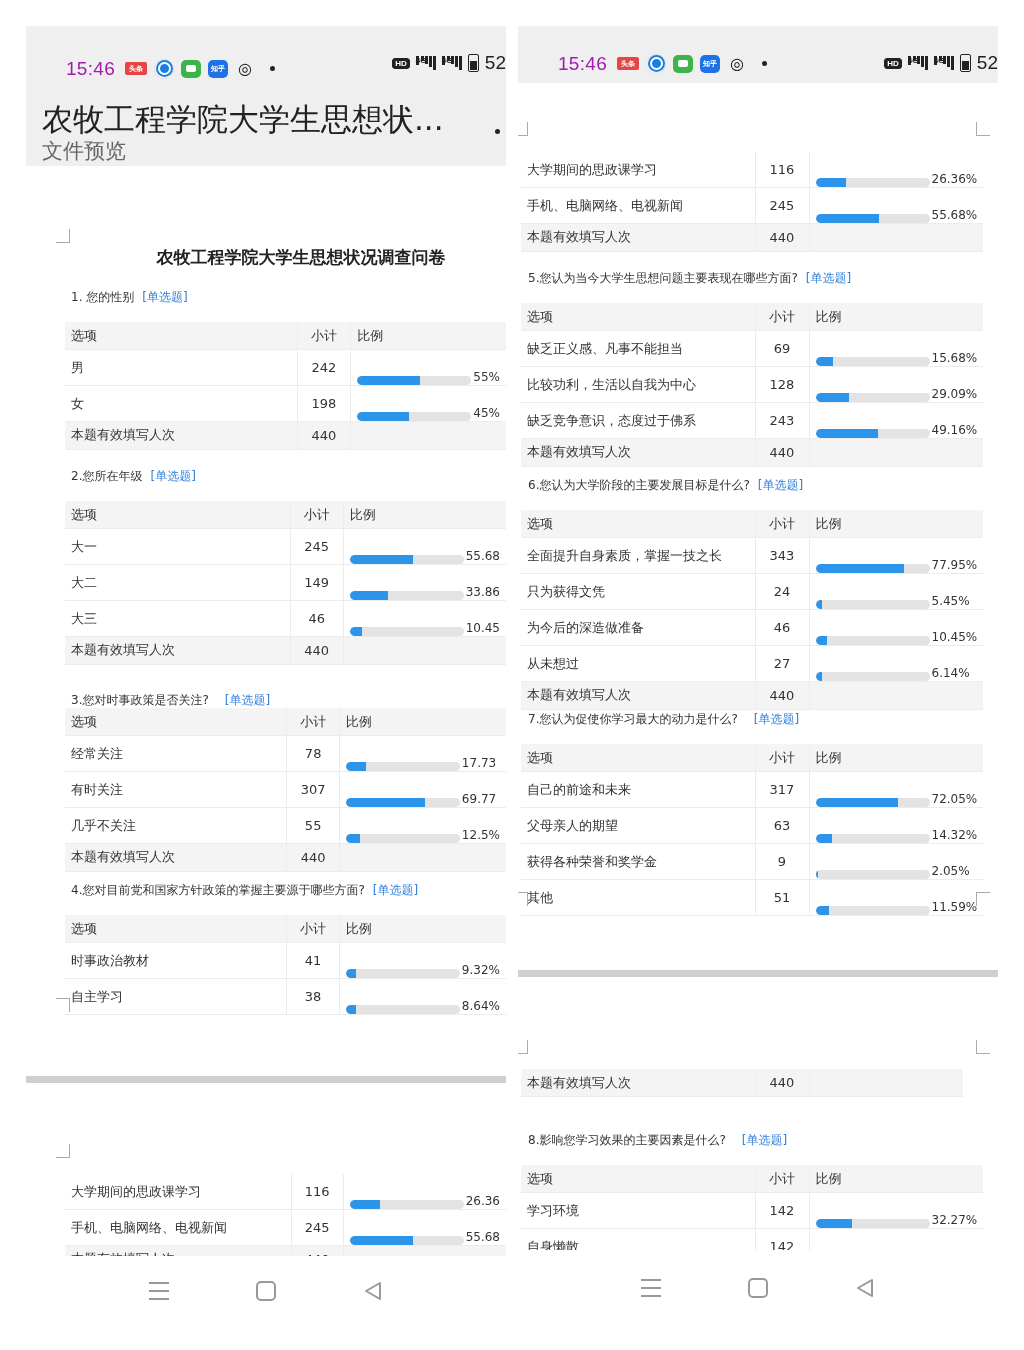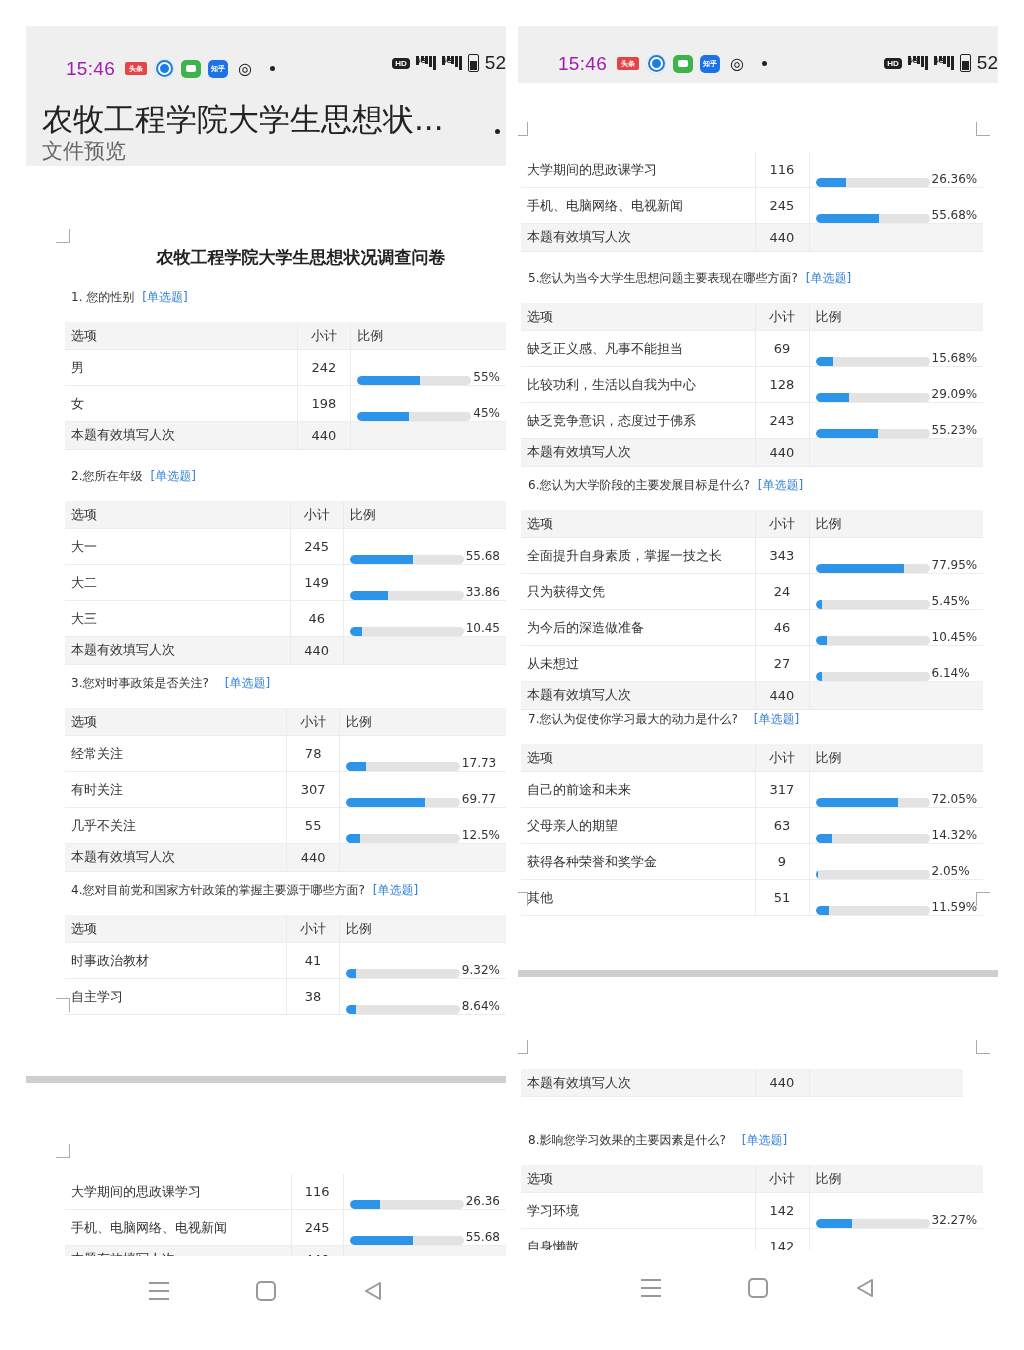--- a/index.html
+++ b/index.html
@@ -195,21 +195,21 @@
           </td>
         </tr>
     <tr class="total">
           <td class="c-opt">本题有效填写人次</td>
           <td class="c-cnt">440</td>
           <td class="c-pct"></td>
         </tr>
   </tbody>
     </table>
 
-  <div class="q-title" style="left:45px; top:649px;"><span>3.您对时事政策是否关注?</span><span class="tag" style="margin-left:16px">[单选题]</span></div>
+  <div class="q-title" style="left:45px; top:666px;"><span>3.您对时事政策是否关注?</span><span class="tag" style="margin-left:16px">[单选题]</span></div>
   <table class="tbl" style="left:39px; top:682px;">
     <tbody>
         <tr class="head">
           <td class="c-opt">选项</td>
           <td class="c-cnt">小计</td>
           <td class="c-pct">比例</td>
         </tr>
     <tr>
           <td class="c-opt">经常关注</td>
           <td class="c-cnt">78</td>
@@ -442,21 +442,21 @@
           </td>
         </tr>
     <tr>
           <td class="c-opt">缺乏竞争意识，态度过于佛系</td>
           <td class="c-cnt">243</td>
           <td class="c-pct">
             <div class="bar-wrap">
               <div class="bar-track">
                 <div class="bar-fill" style="width:55.23%"></div>
               </div>
-              <span class="bar-pct">55.23%</span>
+              <span class="bar-pct">49.16%</span>
             </div>
           </td>
         </tr>
     <tr class="total">
           <td class="c-opt">本题有效填写人次</td>
           <td class="c-cnt">440</td>
           <td class="c-pct"></td>
         </tr>
   </tbody>
     </table>

